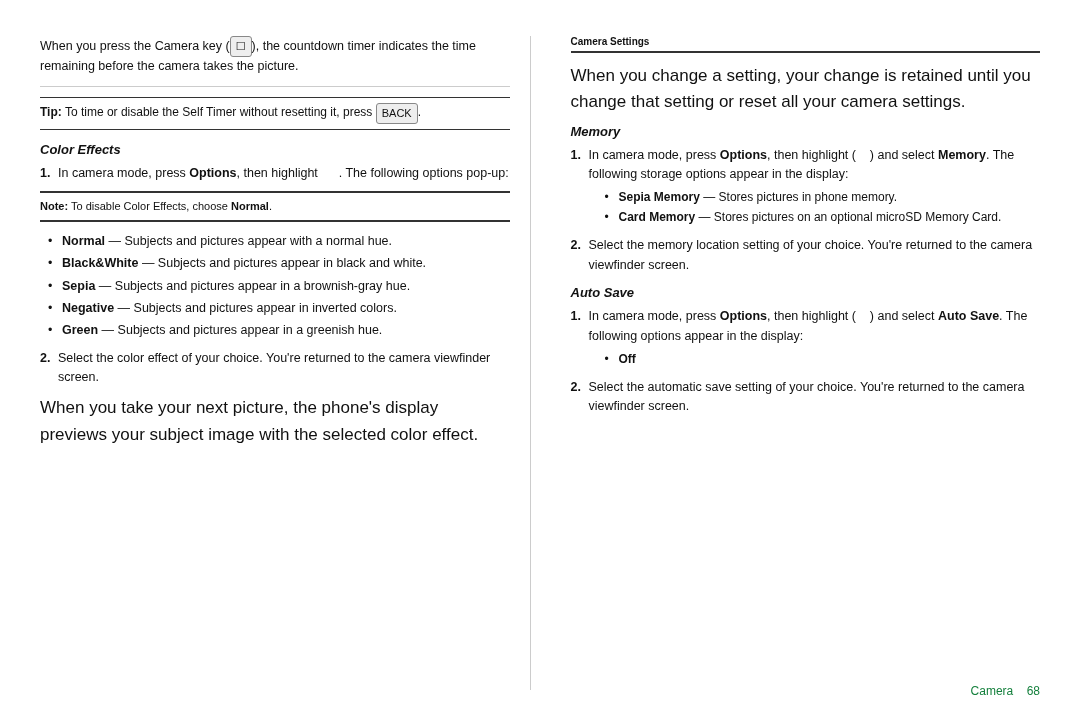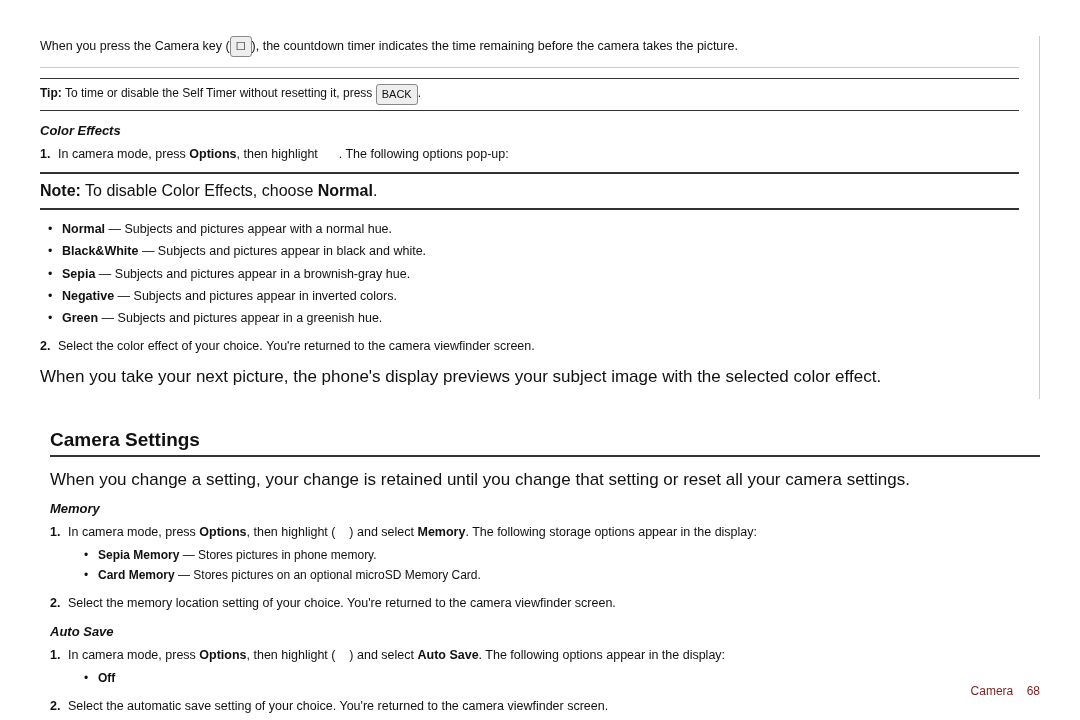--- a/index.html
+++ b/index.html
@@ -9,21 +9,20 @@
       background: #fff;
       color: #111;
       width: 1080px;
       height: 720px;
       overflow: hidden;
     }
     .page {
       width: 1080px;
       height: 720px;
       display: flex;
-      flex-direction: column;
       padding: 36px 40px 30px 40px;
       gap: 30px;
     }
     .left-col {
       flex: 1;
       padding-right: 20px;
       border-right: 1px solid #ccc;
     }
     .right-col {
       flex: 1;
@@ -116,31 +115,31 @@
       position: absolute;
       left: 0;
     }
 
     
     .note-box {
       border-top: 2px solid #333;
       border-bottom: 2px solid #333;
       padding: 5px 0;
       margin-bottom: 10px;
-      font-size: 16px;
+      font-size: 11px;
       line-height: 1.5;
     }
     .note-box .note-label {
       font-weight: bold;
     }
 
     
     .right-col .page-title {
       font-weight: bold;
-      font-size: 19px;
+      font-size: 10px;
       margin-bottom: 10px;
       border-bottom: 2px solid #333;
       padding-bottom: 4px;
     }
 
     
     .sub-bullet-list {
       list-style: none;
       padding: 0;
       margin: 4px 0 4px 16px;
@@ -157,21 +156,21 @@
       position: absolute;
       left: 0;
     }
 
     
     .page-footer {
       position: absolute;
       bottom: 22px;
       right: 40px;
       font-size: 12px;
-      color: #7f1d1d;
+      color: #15803d;
     }
 
     b { font-weight: bold; }
   </style>
 </head>
 <body>
 
 <div class="page">
 
   <div class="left-col">

